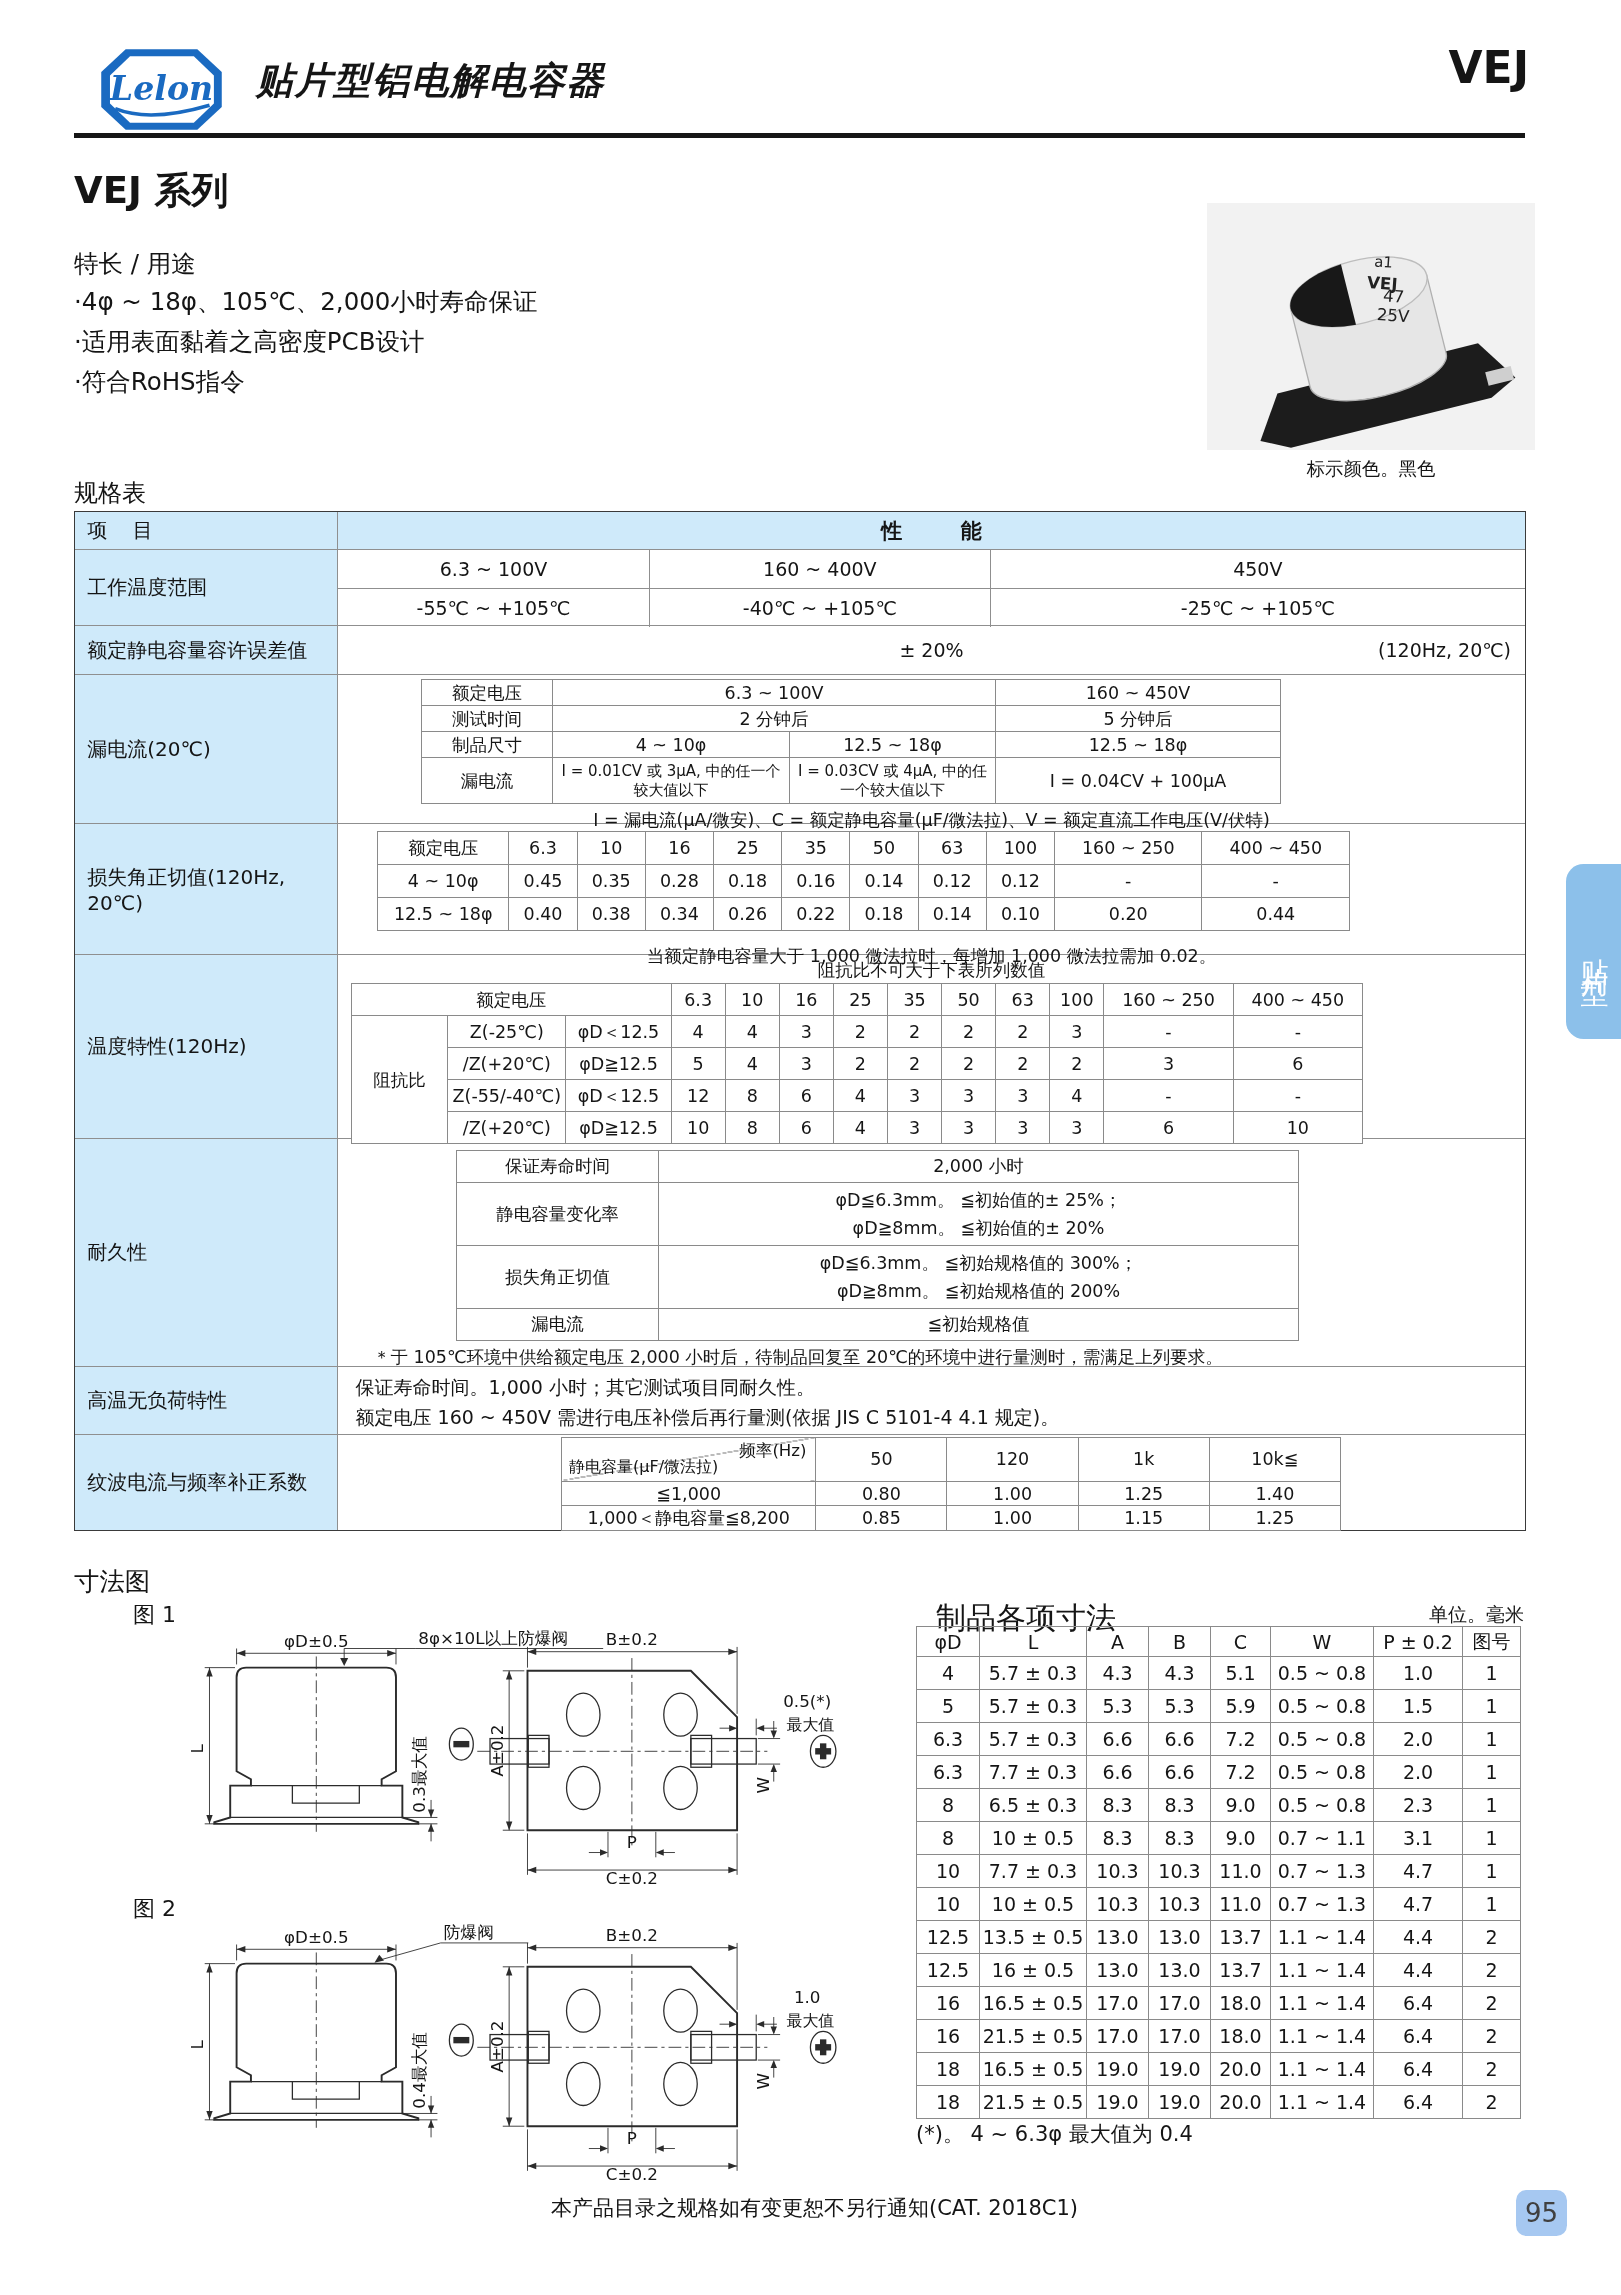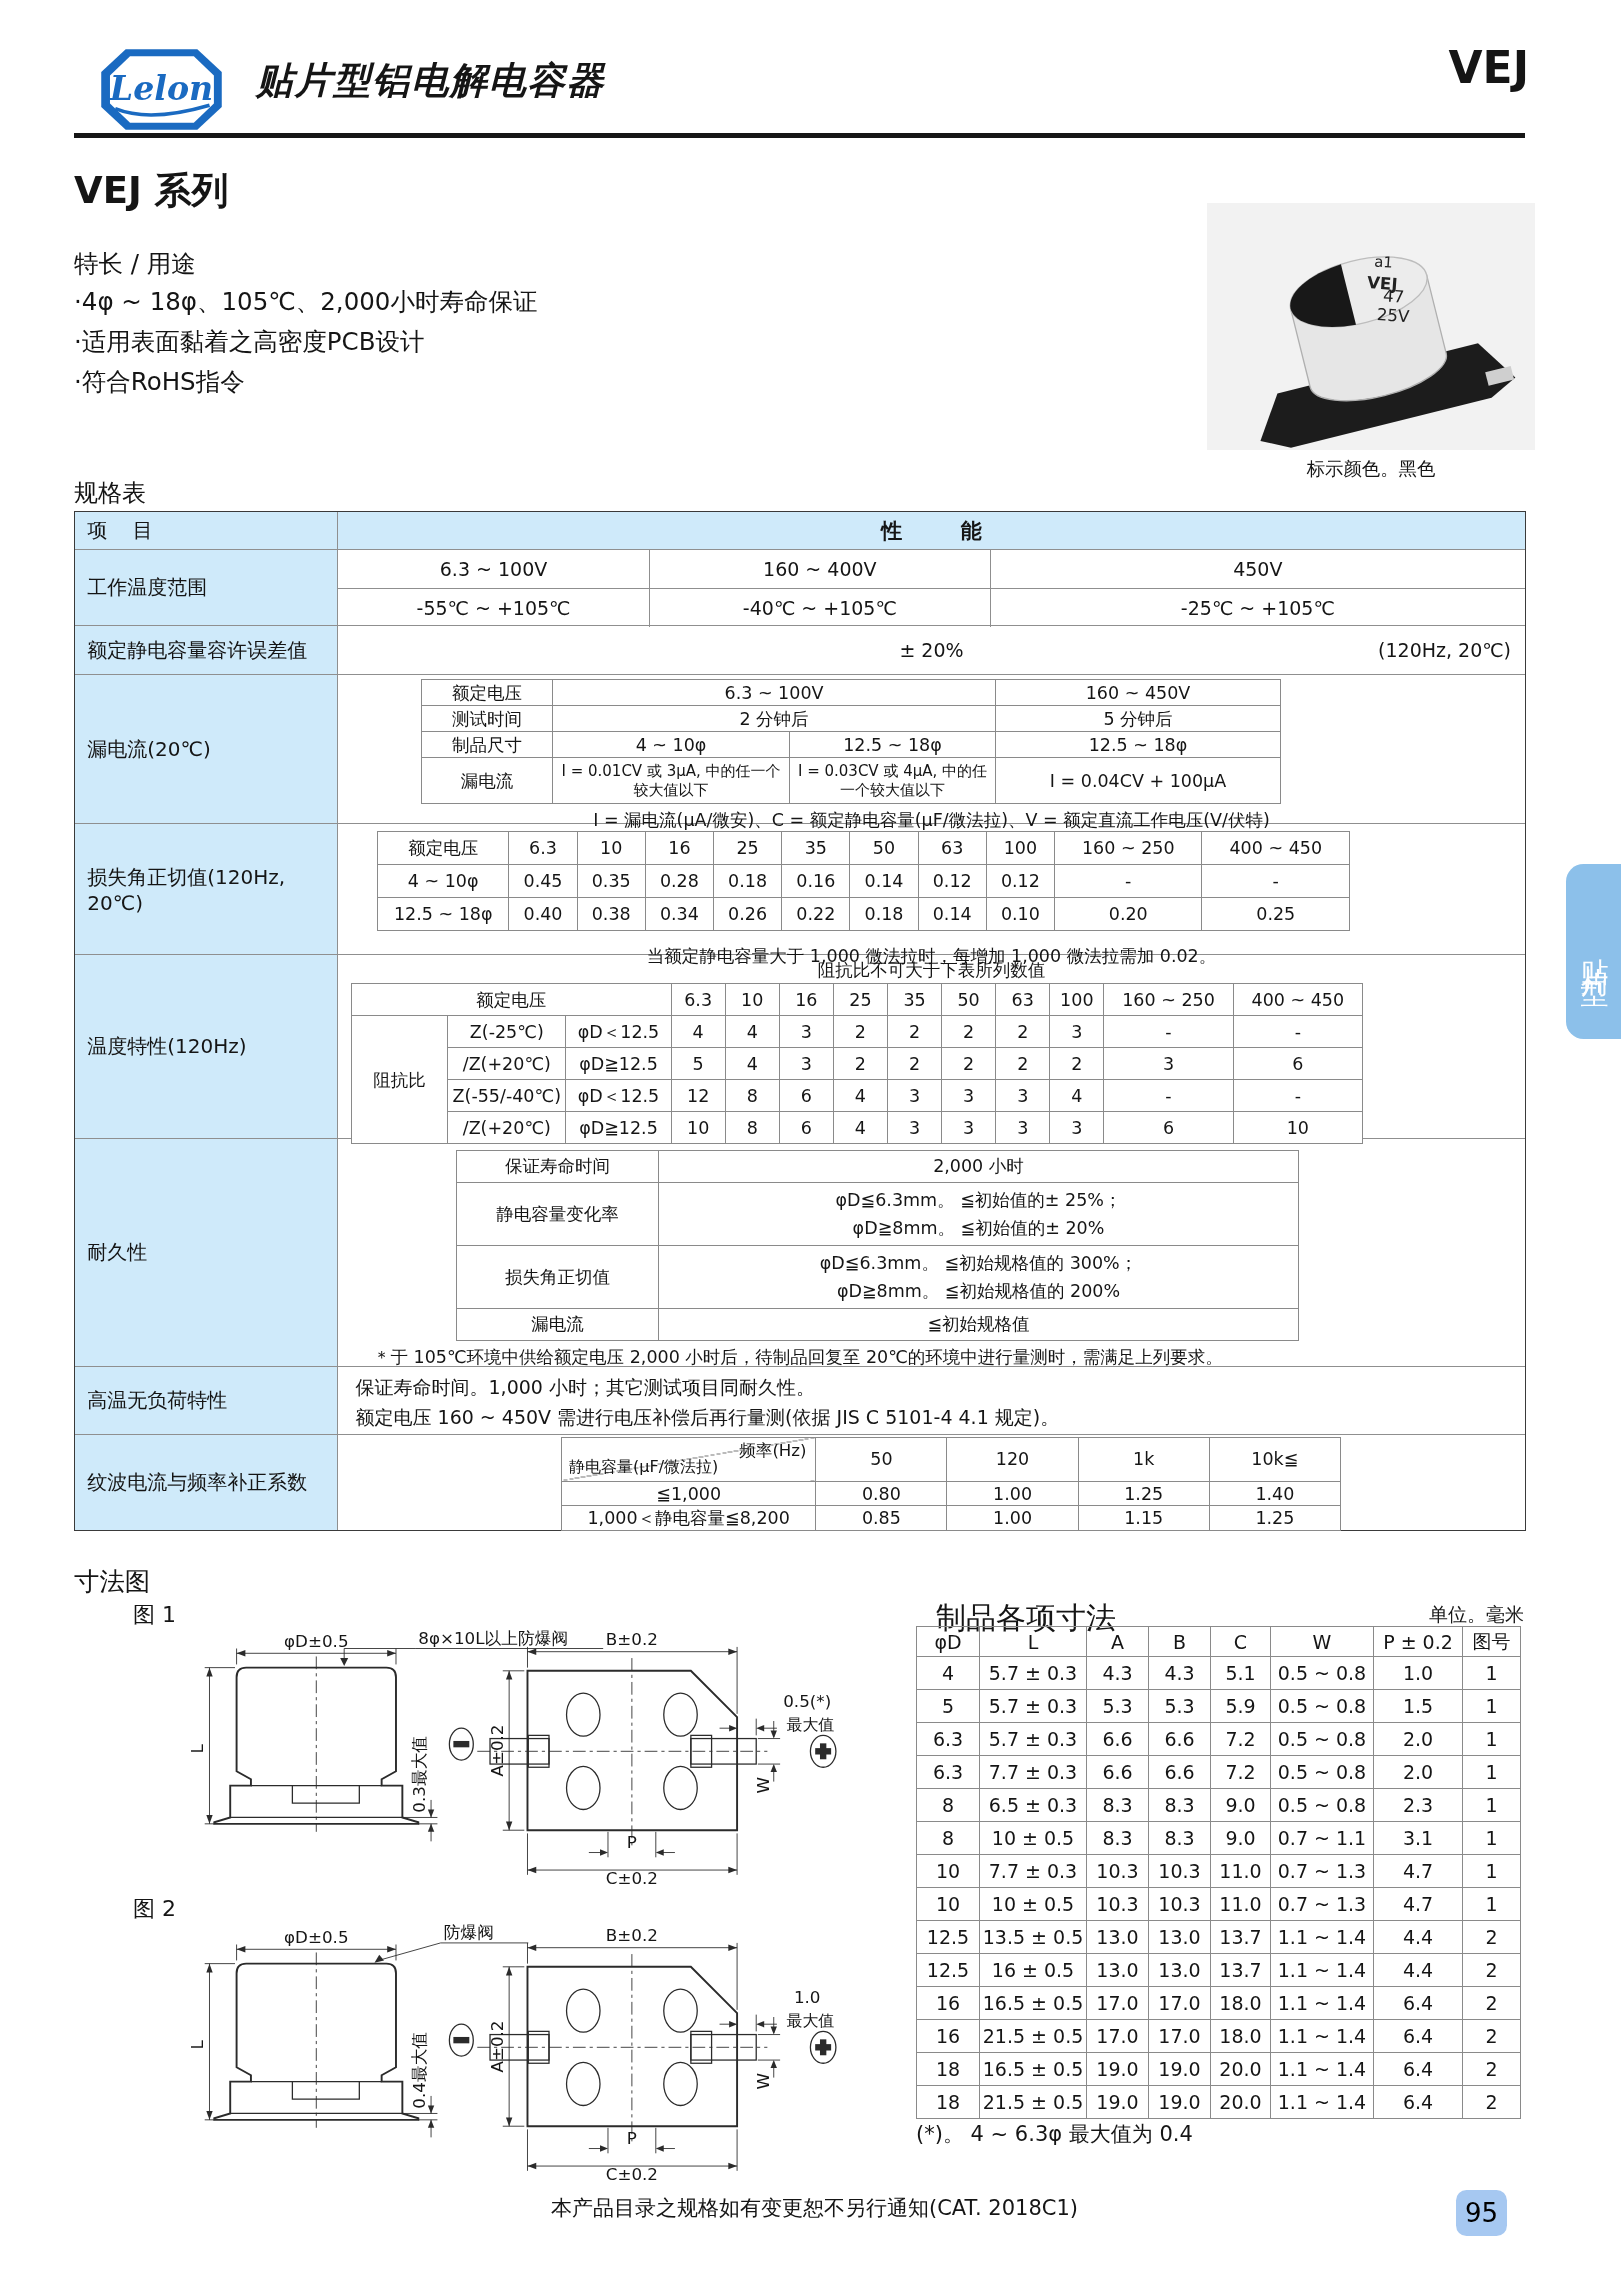--- a/index.html
+++ b/index.html
@@ -59,22 +59,22 @@
   .dimt-title{position:absolute;left:936px;top:1598px;font-size:30px;}
   .dimt-unit{position:absolute;left:1349px;top:1602px;width:175px;text-align:right;font-size:19px;}
   .dimtbl{position:absolute;left:916px;top:1626px;width:605px;border-collapse:collapse;table-layout:fixed;
           font-size:19px;border:1.8px solid #6e6e6e;padding-left:47px;}
   .dimtbl th,.dimtbl td{border:0.9px solid #8a8a8a;text-align:center;font-weight:400;padding:0;}
   .dimtbl th{height:29px;}
   .dimtbl td{height:32px;}
   .dimt-foot{position:absolute;left:916px;top:2120px;font-size:21px;}
   
   .foot-note{position:absolute;left:464px;top:2194px;width:701px;text-align:center;font-size:21px;}
-  .page-badge{position:absolute;left:1456px;top:2190px;width:51px;height:46px;border-radius:10.5px;
-              background:#a6c8f1;color:#000000;display:flex;align-items:center;justify-content:center;font-size:26px;}
+  .page-badge{position:absolute;left:1516px;top:2190px;width:51px;height:46px;border-radius:10.5px;
+              background:#a6c8f1;color:#404040;display:flex;align-items:center;justify-content:center;font-size:26px;}
   .pre{white-space:pre;}
 </style>
 </head>
 <body>
 
 <div class="page">
 
   <svg class="logo-svg" viewBox="0 0 150 104">
     <polygon points="34,6 116,6 144,32 144,72 116,98 34,98 6,72 6,32" fill="#1a6ac1"></polygon>
     <polygon points="39,14 112,14 135,36 135,68 112,90 39,90 16,68 16,36" fill="#ffffff"></polygon>
@@ -233,21 +233,21 @@
                 <td>12.5 ~ 18φ</td>
                 <td>0.40</td>
                 <td>0.38</td>
                 <td>0.34</td>
                 <td>0.26</td>
                 <td>0.22</td>
                 <td>0.18</td>
                 <td>0.14</td>
                 <td>0.10</td>
                 <td>0.20</td>
-                <td>0.25</td>
+                <td>0.44</td>
               </tr>
         </tbody>
           </table>
         <div class="note" style="margin-top:13px">当额定静电容量大于 1,000 微法拉时，每增加 1,000 微法拉需加 0.02。</div>
       </div>
     </div>
 
     <div class="srow" style="height:184px">
       <div class="lbl">温度特性(120Hz)</div>
       <div class="sbody">

